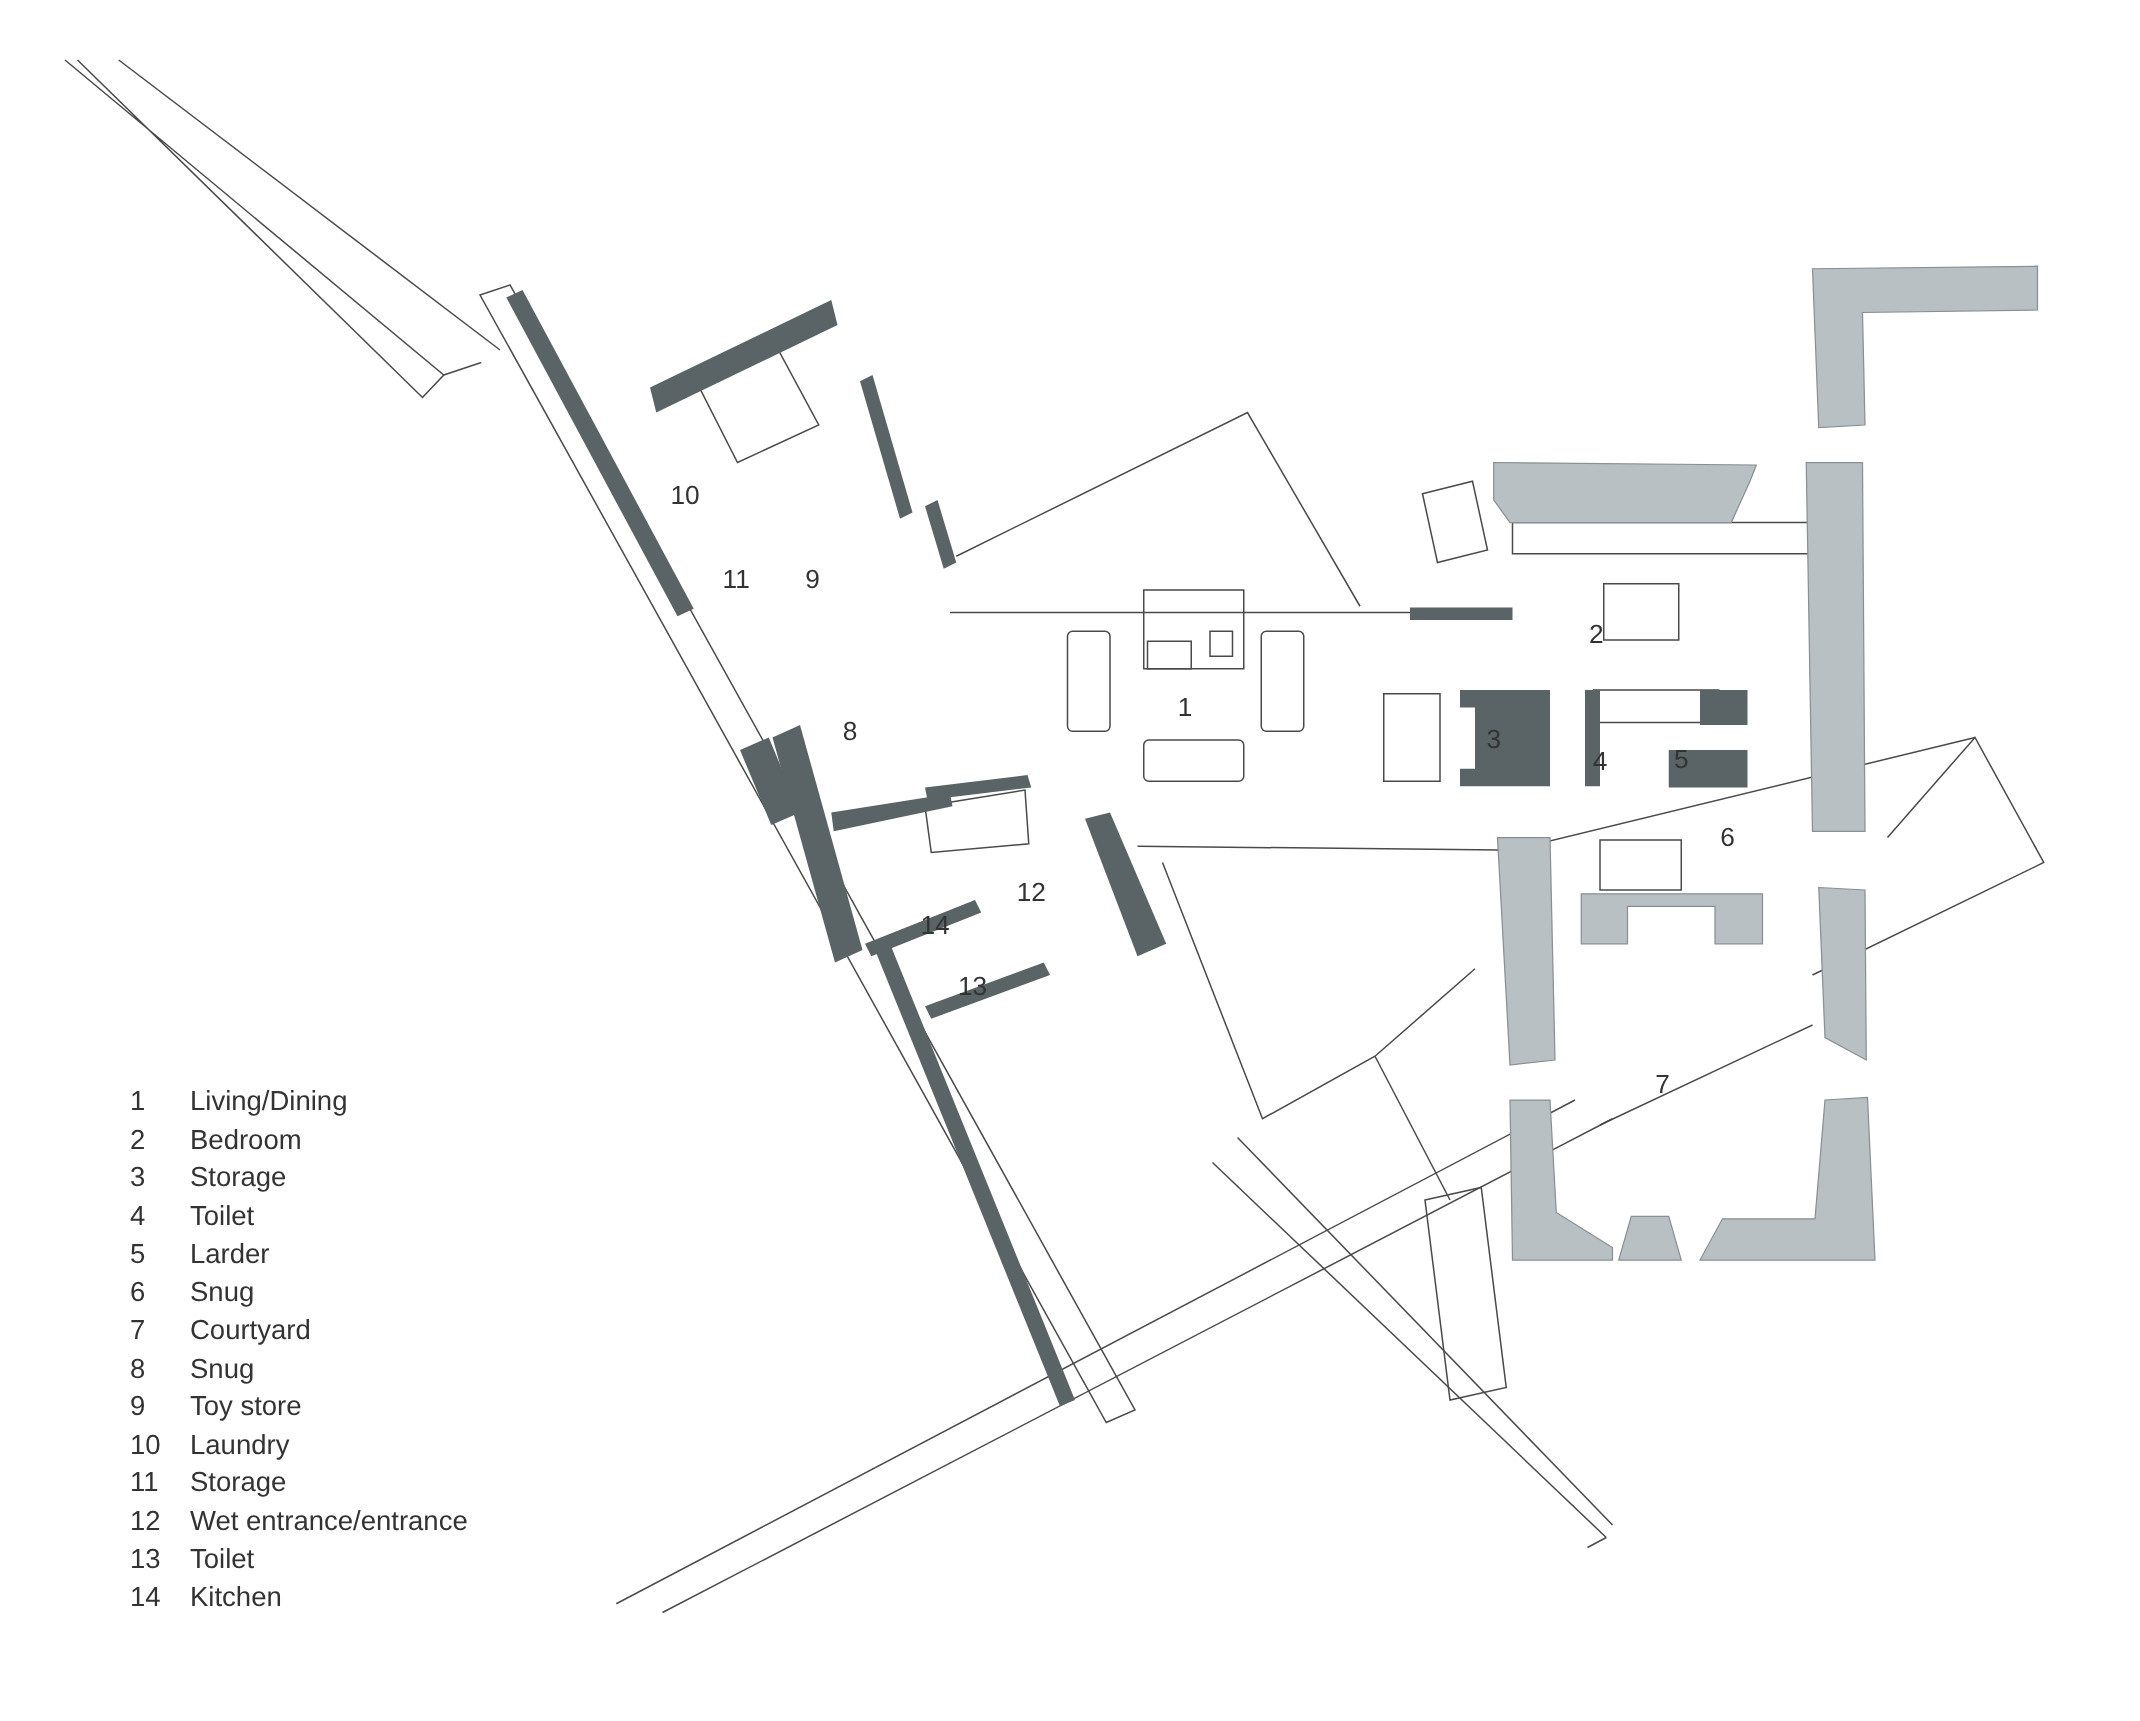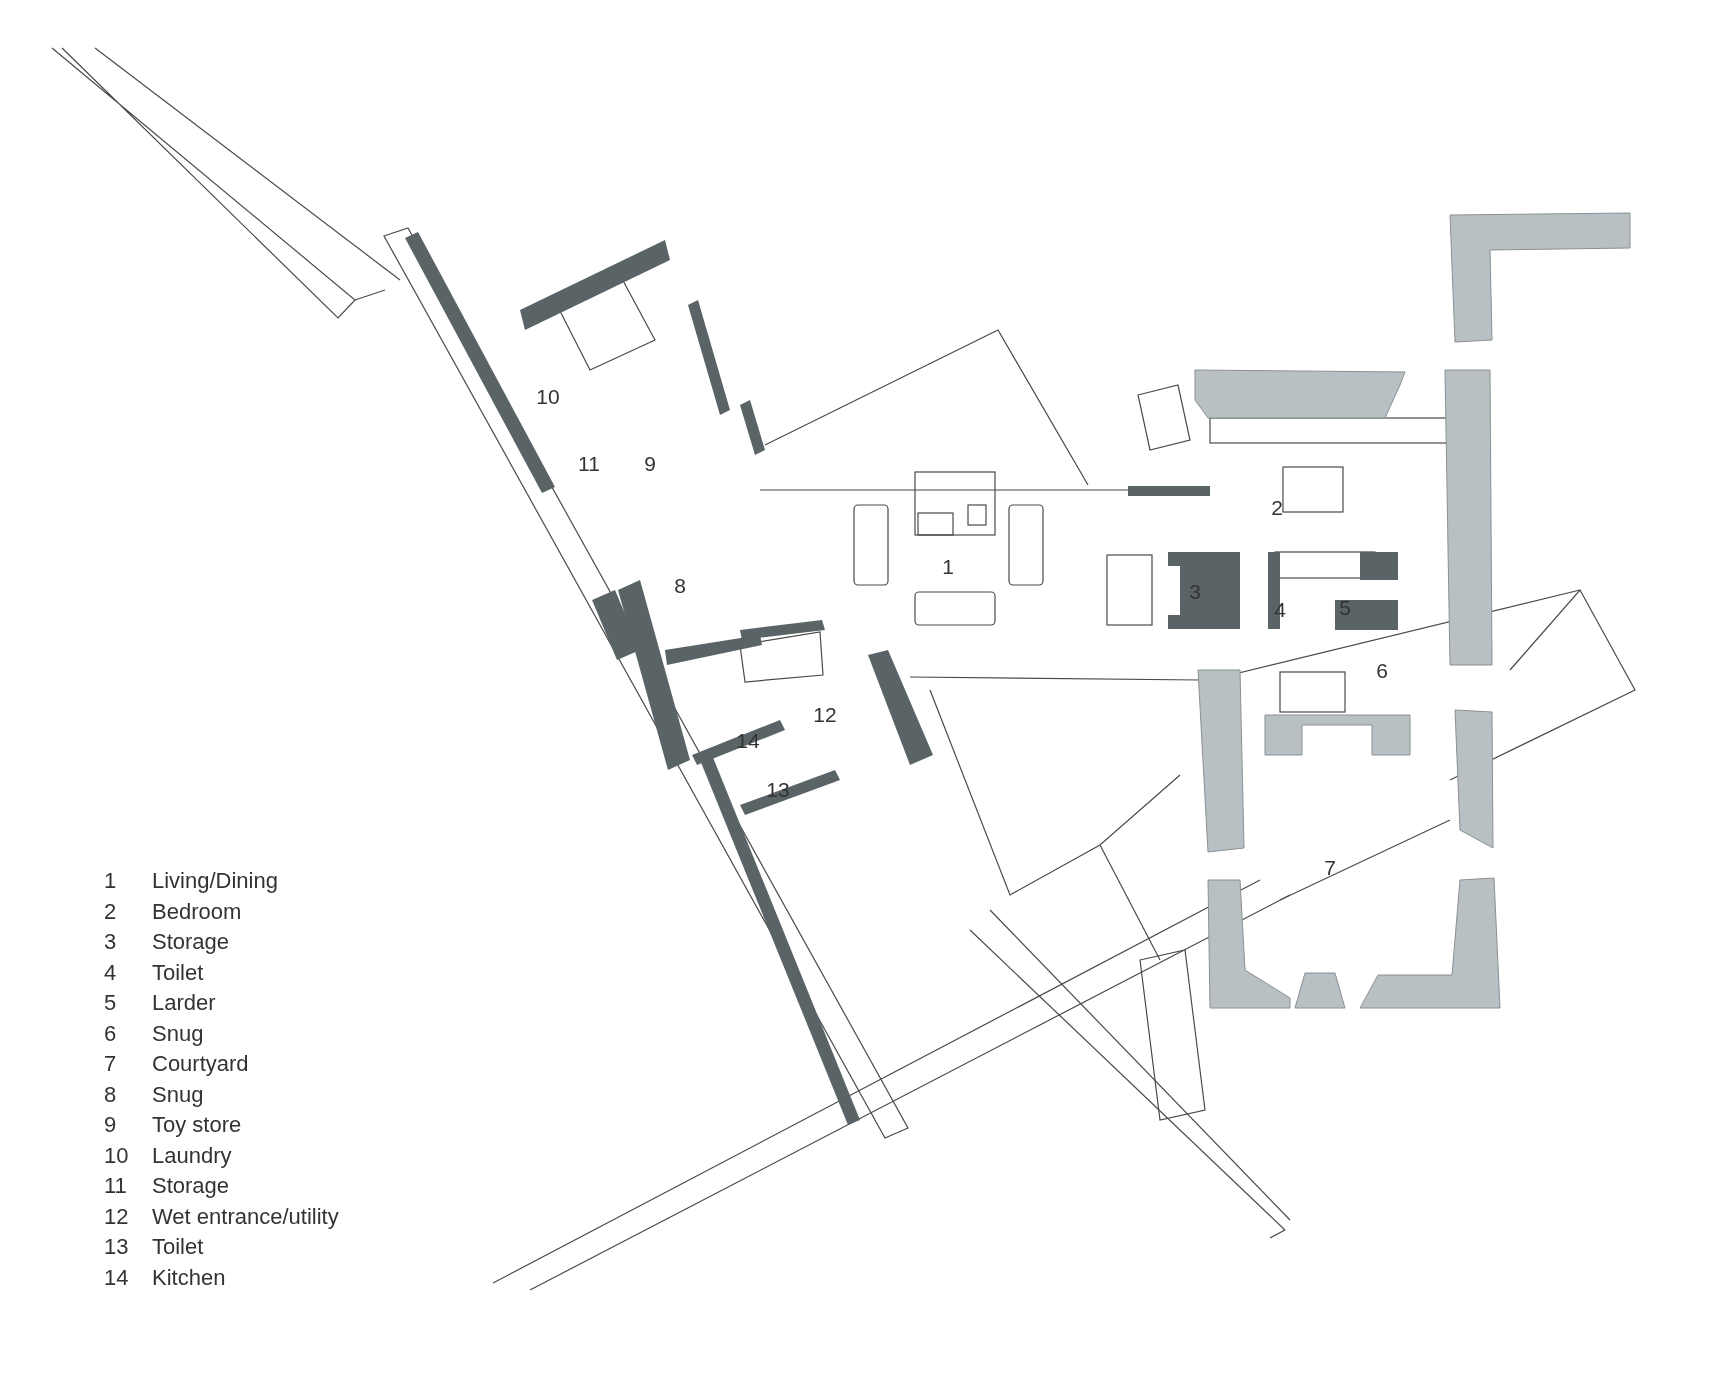--- a/index.html
+++ b/index.html
@@ -150,21 +150,21 @@
   <div class="legend-row">
       <span class="legend-num">10</span>
       <span class="legend-name">Laundry</span>
     </div>
   <div class="legend-row">
       <span class="legend-num">11</span>
       <span class="legend-name">Storage</span>
     </div>
   <div class="legend-row">
       <span class="legend-num">12</span>
-      <span class="legend-name">Wet entrance/utility</span>
+      <span class="legend-name">Wet entrance/entrance</span>
     </div>
   <div class="legend-row">
       <span class="legend-num">13</span>
       <span class="legend-name">Toilet</span>
     </div>
   <div class="legend-row">
       <span class="legend-num">14</span>
       <span class="legend-name">Kitchen</span>
     </div>
 </div>

